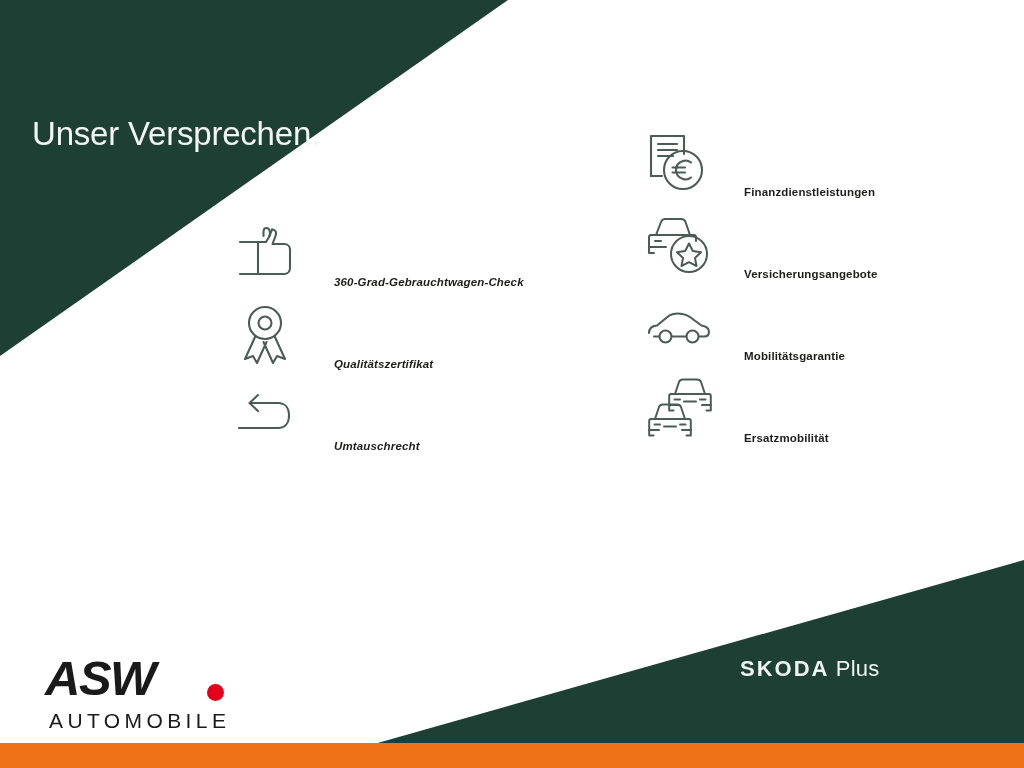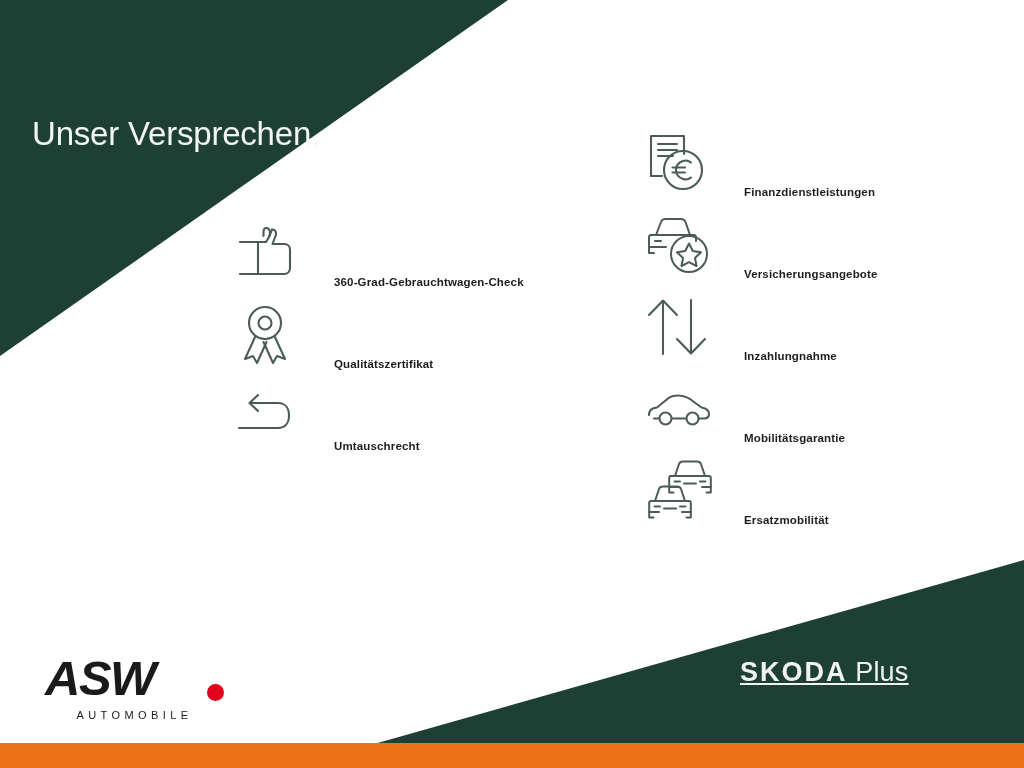--- a/index.html
+++ b/index.html
@@ -53,21 +53,21 @@
     font-weight: 400;
     letter-spacing: -0.2px;
     white-space: pre;
   }
   .headline-line { display: block; }
 
   
   .feature-col {
     position: absolute;
   }
-  #col-left  { left: 236px; top: 206px; }
+  #col-left  { left: 236px; top: 206px; font-style: italic; }
   #col-right { left: 646px; top: 116px; }
 
   .feature-row {
     display: flex;
     align-items: flex-end;
     height: 82px;
   }
   .feature-icon {
     width: 76px;
     height: 70px;
@@ -113,41 +113,40 @@
     right: -4px;
     bottom: 2px;
     width: 17px;
     height: 17px;
     border-radius: 50%;
     background: #e2001a;
   }
   .asw-sub {
     display: block;
     margin-top: 6px;
-    font-size: 11px;
+    font-size: 21px;
     color: #1a1a1a;
     letter-spacing: 4.4px;
     font-weight: 400;
     text-align: center;
     padding-left: 4px;
   }
 
   
   .skoda-lockup {
     position: absolute;
     left: 740px;
     top: 658px;
     color: #f0f3f1;
   }
   .skoda-line1 {
     display: block;
-    font-size: 27px;
+    font-size: 22px;
     line-height: 1.04;
     letter-spacing: 0.2px;
-    text-decoration: underline;
   }
   .skoda-brand {
     font-weight: bold;
     letter-spacing: 2.0px;
   }
   .skoda-plus {
     font-weight: 400;
     letter-spacing: 0.2px;
   }
   .skoda-line2 {
@@ -242,31 +241,20 @@
           <path d="M48 21 C49 21 50 22 50 23.5 V27"></path>
           <path d="M3 33 V39 H8"></path>
           <path d="M9 27 H15"></path>
           <circle cx="43" cy="40" r="18"></circle>
           <path d="M43 29.5 L46.8 37 L55 38.2 L49 44 L50.5 52 L43 48.2 L35.5 52 L37 44 L31 38.2 L39.2 37 Z"></path>
         </svg>
       </span>
       <span class="feature-label">Versicherungsangebote</span>
     </div>
 
-    <div class="feature-row">
-      <span class="feature-icon">
-        <svg width="62" height="60" viewBox="0 0 62 60" fill="none" stroke="#4a5c54" stroke-width="2.1" stroke-linecap="round" stroke-linejoin="round">
-          <path d="M17 57 V4"></path>
-          <path d="M3 18 L17 3.5 L31 18"></path>
-          <path d="M45 3 V56"></path>
-          <path d="M31 42 L45 56.5 L59 42"></path>
-        </svg>
-      </span>
-      <span class="feature-label">Inzahlungnahme</span>
-    </div>
 
     <div class="feature-row">
       <span class="feature-icon">
         <svg width="66" height="34" viewBox="0 0 66 34" fill="none" stroke="#4a5c54" stroke-width="2.1" stroke-linecap="round" stroke-linejoin="round">
           <path d="M3 23 C3 18 6 16 11 15.5 L22 6.5 C25 4.2 27.5 3.5 32 3.5 C38 3.5 43.5 6 48 10 L55.5 15.5 C60 16.2 63 18 63 22 C63 25 61 26.5 58 26.5 H53"></path>
           <path d="M39.5 26.5 H26.5"></path>
           <path d="M13 26.5 H8"></path>
           <circle cx="19.5" cy="26.5" r="6"></circle>
           <circle cx="46.5" cy="26.5" r="6"></circle>
         </svg>

